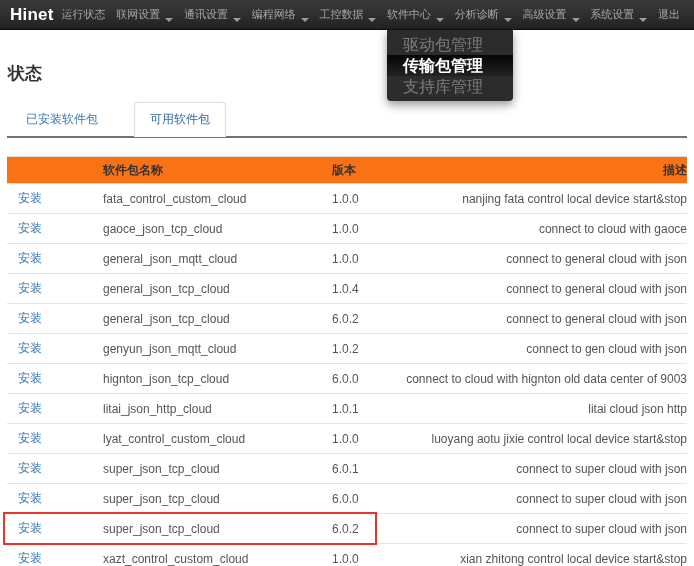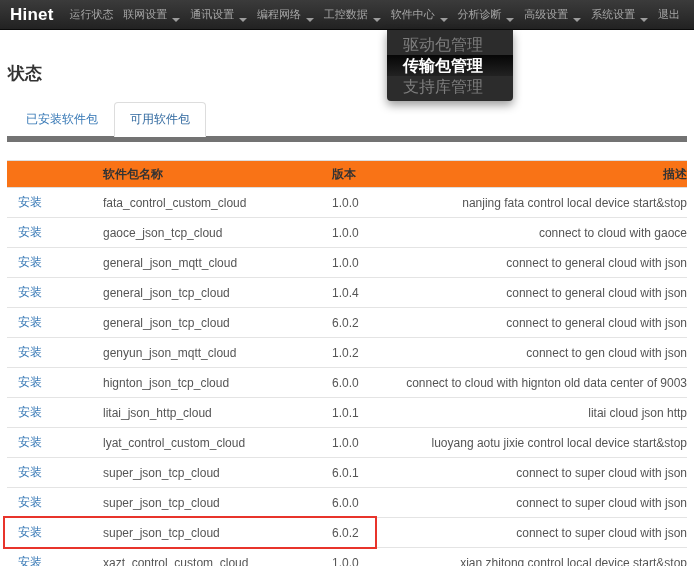--- a/index.html
+++ b/index.html
@@ -3,21 +3,21 @@
 <meta charset="utf-8">
 <style>
   * { margin:0; padding:0; box-sizing:border-box; }
   html,body { width:694px; height:566px; background:#fff; overflow:hidden;
     font-family:"Liberation Sans","DejaVu Sans",sans-serif; }
 
   
   .navbar { position:relative; height:30px; display:flex; align-items:center;
     padding:0 10px; background:linear-gradient(#3b3b3b,#222);
     border-bottom:1px solid #0a0a0a; }
-  .brand { color:#fff; font-size:17px; font-weight:bold; margin-right:12px;
+  .brand { color:#fff; font-size:17px; font-weight:bold; margin-right:4px;
     text-decoration:none; letter-spacing:0.2px; }
   .nav-items { flex:1; display:flex; justify-content:space-between; align-items:center; }
   .nav-link { color:#a6a6a6; font-size:11px; text-decoration:none; padding:8px 4px;
     white-space:nowrap; display:inline-flex; align-items:flex-end; }
   .caret { display:inline-block; width:0; height:0; margin-left:5px;
     border-left:4px solid transparent; border-right:4px solid transparent;
     border-top:4px solid #9c9c9c; }
 
   
   .dropdown-menu { position:absolute; left:387px; top:30px; width:126px; z-index:20;
@@ -27,21 +27,21 @@
     text-decoration:none; white-space:nowrap; }
   .dropdown-item.muted { color:#7d7d7d; }
   .dropdown-item.active { color:#fff; font-weight:bold;
     background:linear-gradient(#060606,#222); }
 
   
   .content { padding:0 7px; }
   .page-title { margin:32px 0 17px 1px; font-size:17px; font-weight:bold; color:#333; }
 
   .tabs { display:flex; align-items:flex-end; margin-top:10px; padding-left:3px;
-    border-bottom:6px solid #737373; }
+    border-bottom:2px solid #737373;gap:20px; }
   .tab { font-size:12px; color:#3577b5; text-decoration:none; padding:8px 15px;
     border:1px solid transparent; margin-bottom:-1px; border-radius:4px 4px 0 0; }
   .tab.active { background:#fff; border-color:#ddd #ddd #fff #ddd; color:#31699f; }
 
   
   .pkg-table { margin-top:18px; font-size:12px; }
   .t-row { display:flex; align-items:center; height:30px; position:relative;
     border-bottom:1px solid #e4e4e4; color:#555; }
   .t-head { height:28px; background:#f97316; border-top:1px solid #ddd;
     border-bottom:1px solid #ddd; font-weight:bold; color:#333; }

